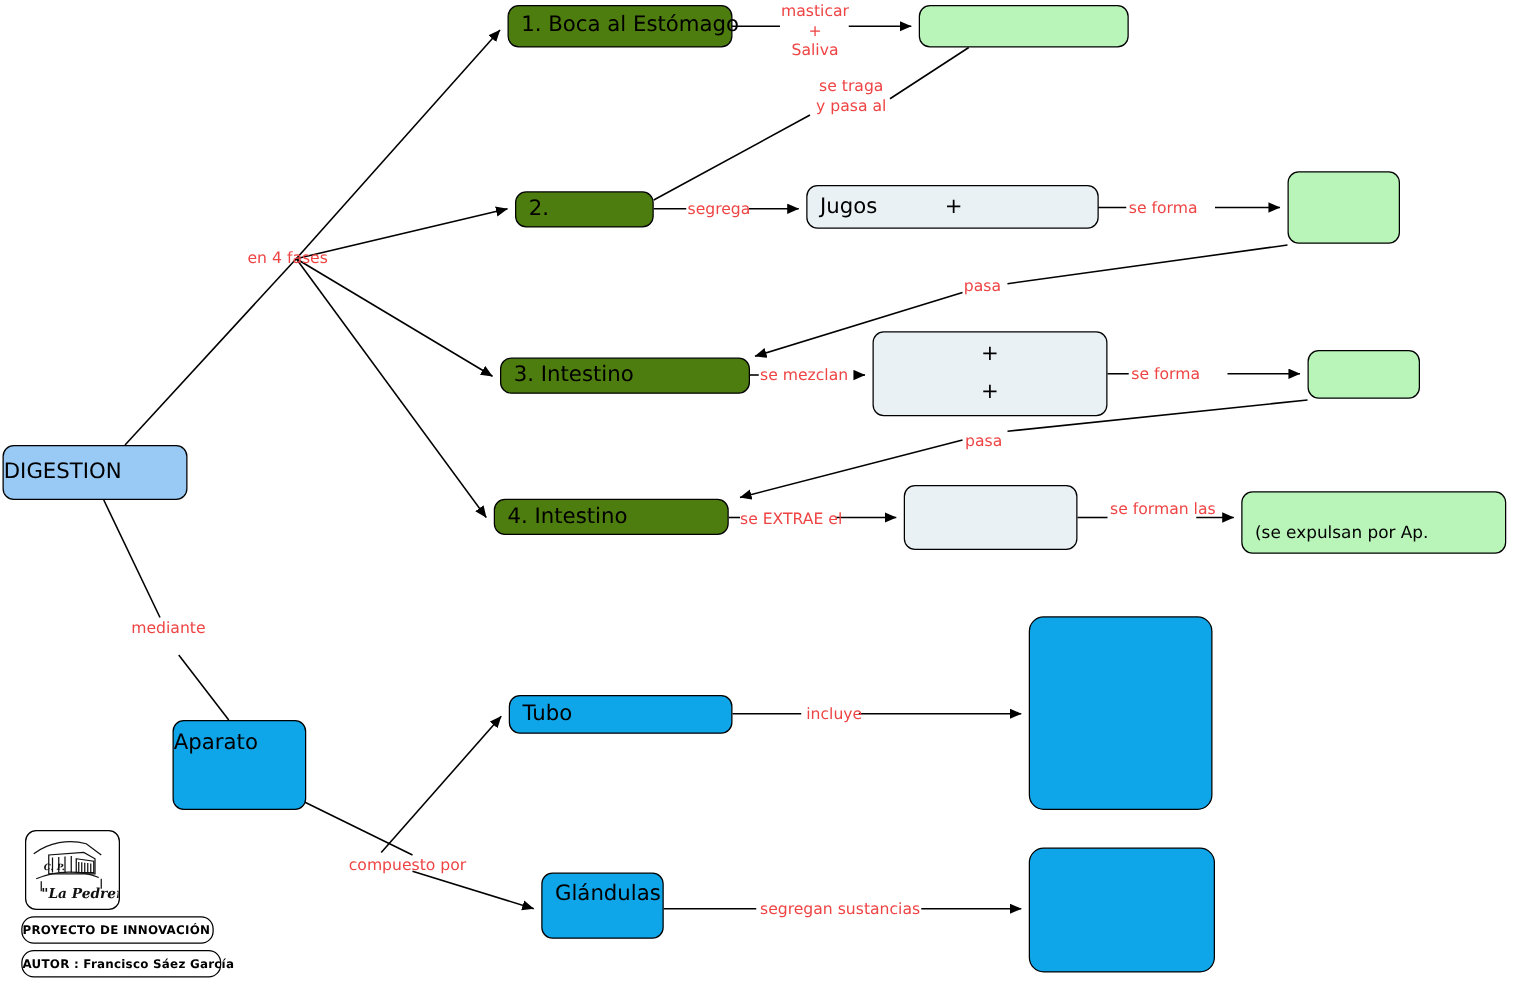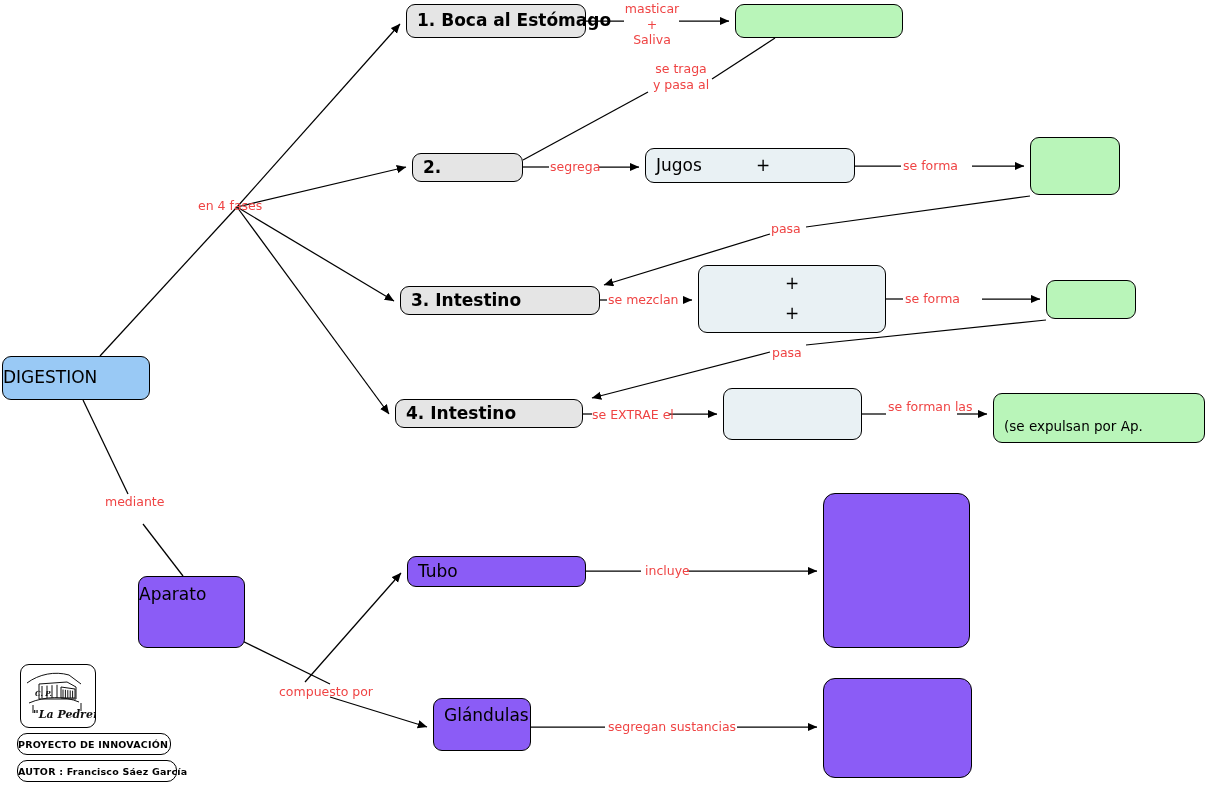--- a/index.html
+++ b/index.html
@@ -13,23 +13,23 @@
 
   .node{
     position:absolute;box-sizing:border-box;
     border:1.5px solid #000;border-radius:9px;
     display:flex;align-items:center;
     font-size:17px;line-height:1.15;
     white-space:pre;
     z-index:3;
   }
   .node.c-blue   {background:#99c9f5;}
-  .node.c-orange {background:#e5e5e5;font-weight:bold;}
+  .node.c-orange {background:#4d7c0f;}
   .node.c-green  {background:#b9f5b9;}
-  .node.c-yellow {background:#8b5cf6;}
+  .node.c-yellow {background:#0ea5e9;}
   .node.c-pale   {background:#e9f1f4;}
 
   .pad-l{padding-left:10px;}
   .center{justify-content:flex-start;}
   .topline{align-items:flex-start;padding-top:4px;}
   .bottomline{align-items:flex-end;padding-bottom:7px;}
   .stack{flex-direction:column;align-items:center;justify-content:center;}
 
   .linklabel{
     position:absolute;
@@ -136,21 +136,21 @@
   </div>
 
   <div class="node c-green" style="left:735px;top:4px;width:168px;height:34px;">
     <span></span>
   </div>
 
   <div class="node c-orange pad-l" style="left:412px;top:153px;width:111px;height:29px;">
     <span>2.</span>
   </div>
 
-  <div class="node c-pale pad-l" style="left:645px;top:148px;width:210px;height:35px;">
+  <div class="node c-pale pad-l" style="left:645px;top:148px;width:234px;height:35px;">
     <span>Jugos          +</span>
   </div>
 
   <div class="node c-green" style="left:1030px;top:137px;width:90px;height:58px;">
     <span></span>
   </div>
 
   <div class="node c-orange pad-l" style="left:400px;top:286px;width:200px;height:29px;">
     <span>3. Intestino</span>
   </div>

